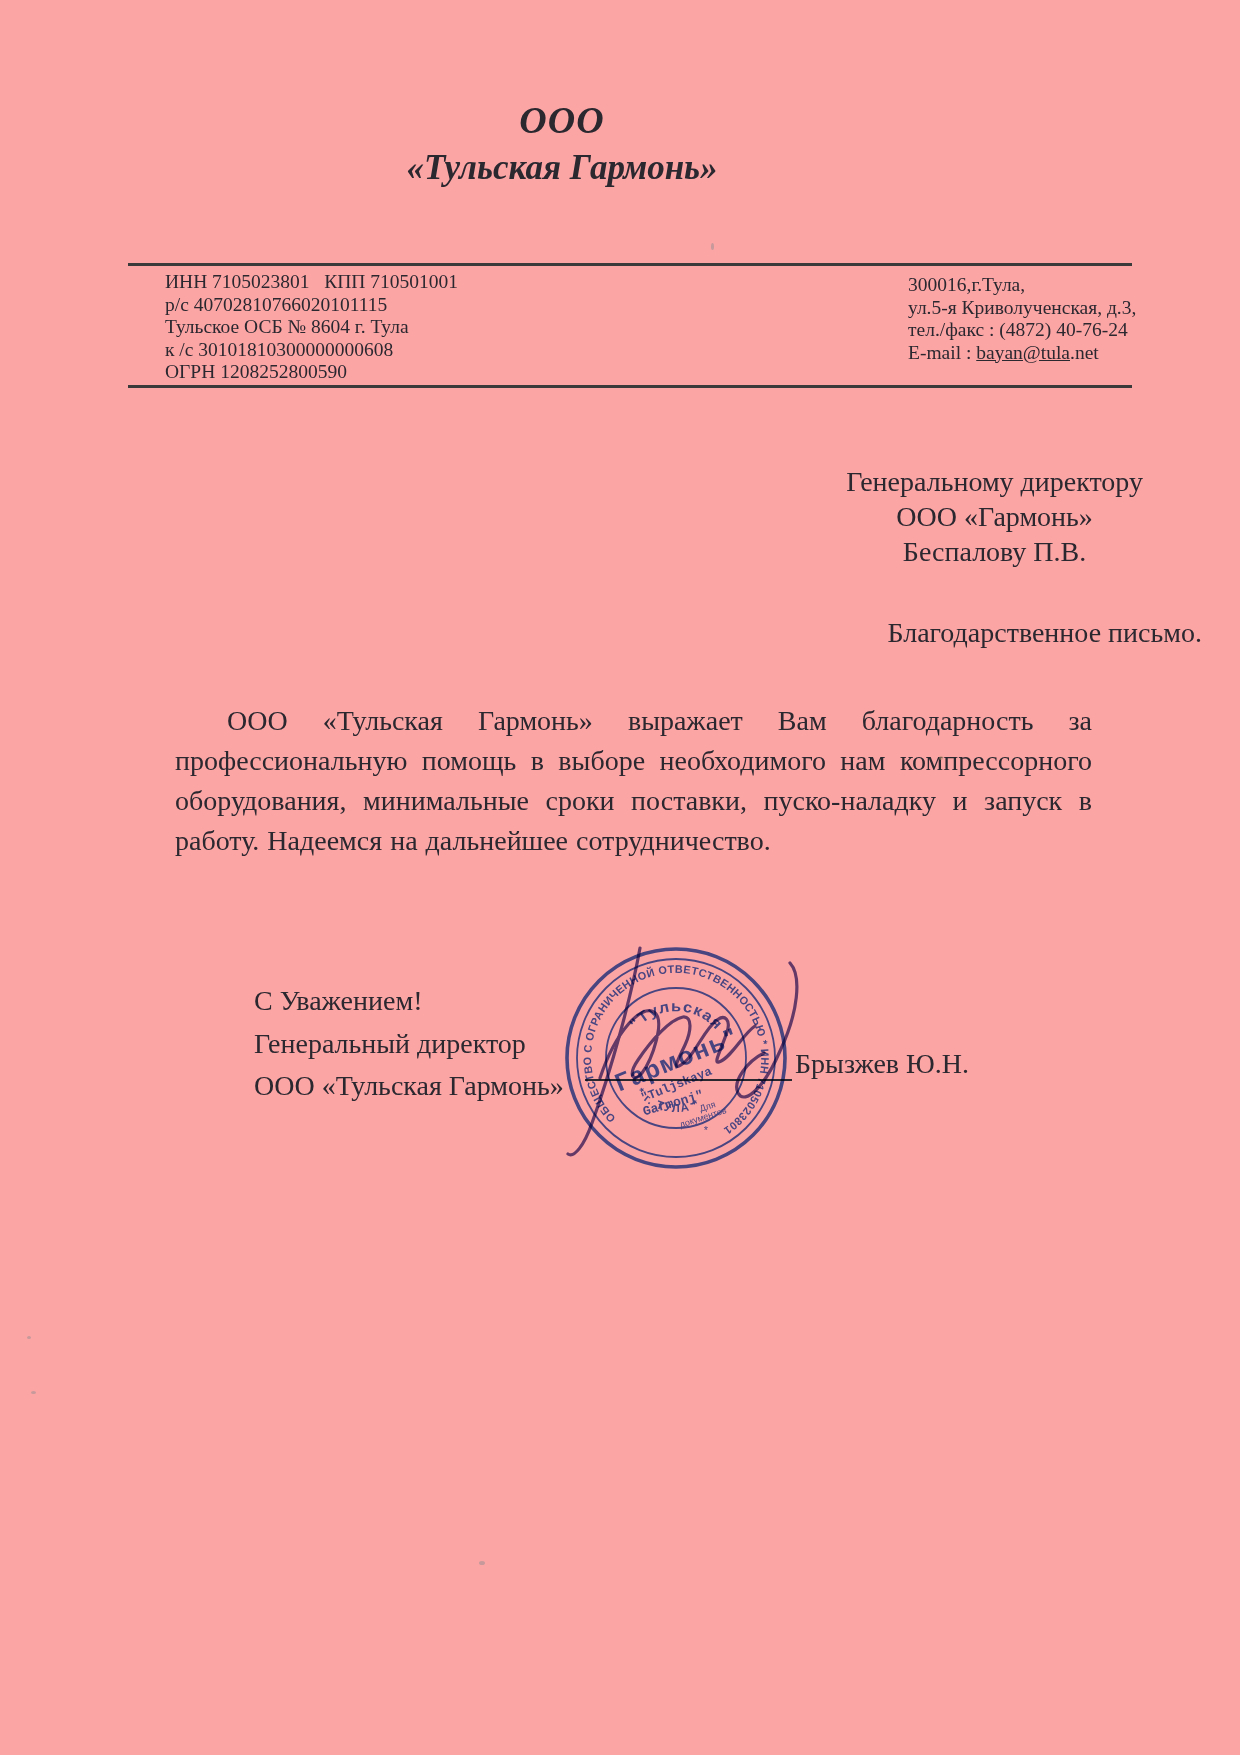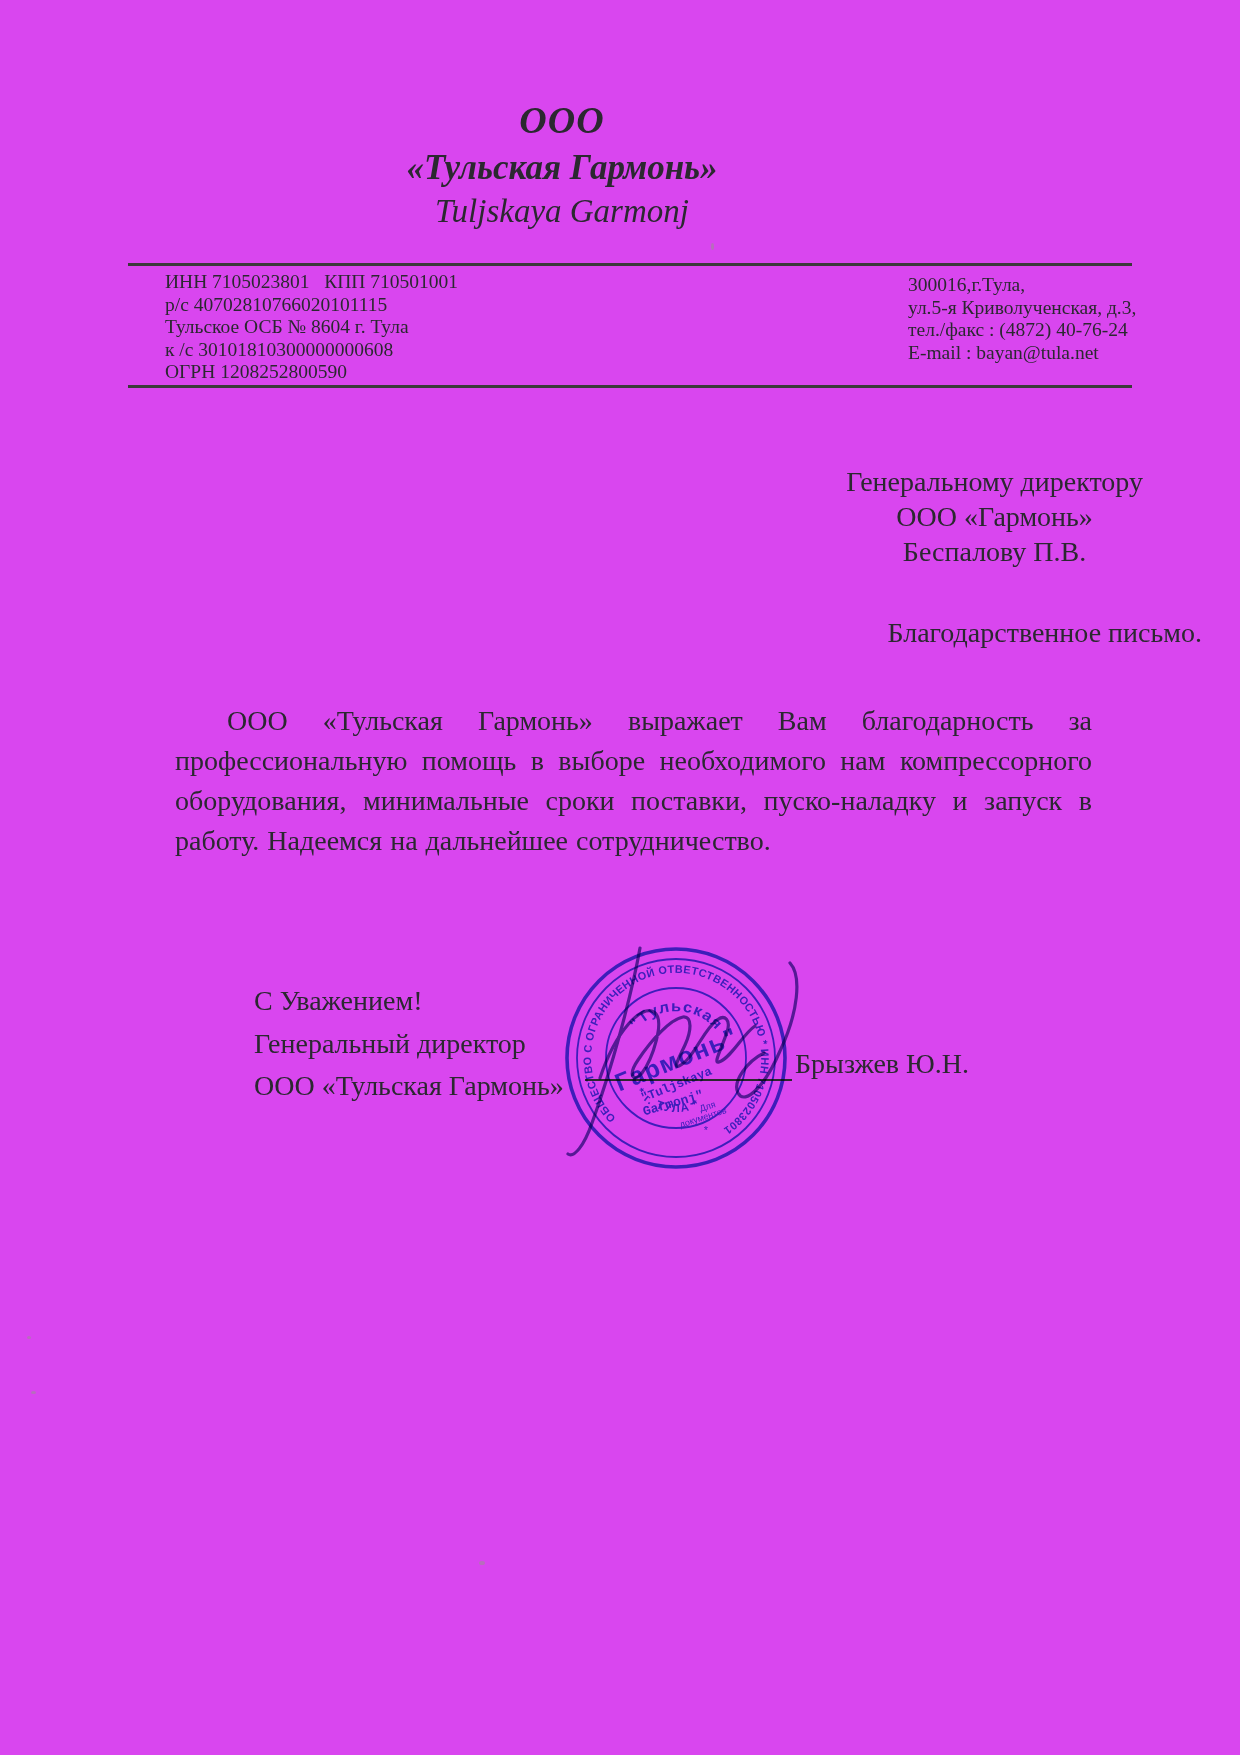--- a/index.html
+++ b/index.html
@@ -1,36 +1,36 @@
 <!DOCTYPE html>
 <html><head>
 <meta charset="utf-8">
 <style>
   html,body{margin:0;padding:0;}
   .page{
     position:relative;
     width:1240px;height:1755px;
-    background:#d946ef;
+    background:#fca5a5;
     overflow:hidden;
     font-family:"Liberation Serif","DejaVu Serif",serif;
     color:#2b2830;
   }
   
   .letterhead{position:absolute;top:98px;left:0;width:1124px;text-align:center;}
   .org-abbr{font-size:38px;font-weight:bold;font-style:italic;letter-spacing:1px;}
   .org-name{font-size:35px;font-weight:bold;font-style:italic;margin-top:6px;}
   .org-translit{font-size:33px;font-style:italic;margin-top:5px;}
   
   .rule{position:absolute;left:128px;width:1004px;height:0;border-top:3px solid #3a3a3a;}
   .rule-top{top:263px;}
   .rule-bottom{top:385px;}
   
   .req-left{position:absolute;left:165px;top:271px;font-size:19.5px;line-height:22.5px;white-space:nowrap;}
   .req-right{position:absolute;left:908px;top:274px;font-size:19.5px;line-height:22.5px;white-space:nowrap;}
-  .email-link{margin-top:12px;}
+  .email-link{text-decoration:underline;margin-top:12px;}
   
   .addressee{position:absolute;right:97px;top:464px;text-align:center;font-size:28px;line-height:35px;}
   
   .title{position:absolute;left:0;top:617px;width:1202px;text-align:right;font-size:28px;}
   
   .body-text{
     position:absolute;left:162px;top:688px;width:917px;
     font-size:28px;line-height:40px;
     text-align:justify;text-indent:52px;margin:13px;word-spacing:1px;
   }
@@ -47,21 +47,20 @@
   .speck{position:absolute;background:#9b8f92;border-radius:50%;opacity:.55;}
 </style>
 </head>
 <body>
 
 <div class="page">
 
   <header class="letterhead">
     <div class="org-abbr">ООО</div>
     <div class="org-name">«Тульская Гармонь»</div>
-    <div class="org-translit">Tuljskaya Garmonj</div>
   </header>
 
   <div class="rule rule-top"></div>
 
   <div class="req-left">
     <div>ИНН 7105023801&nbsp;&nbsp; КПП 710501001</div>
     <div>р/с 40702810766020101115</div>
     <div>Тульское ОСБ № 8604 г. Тула</div>
     <div>к /с 30101810300000000608</div>
     <div>ОГРН 1208252800590</div>

